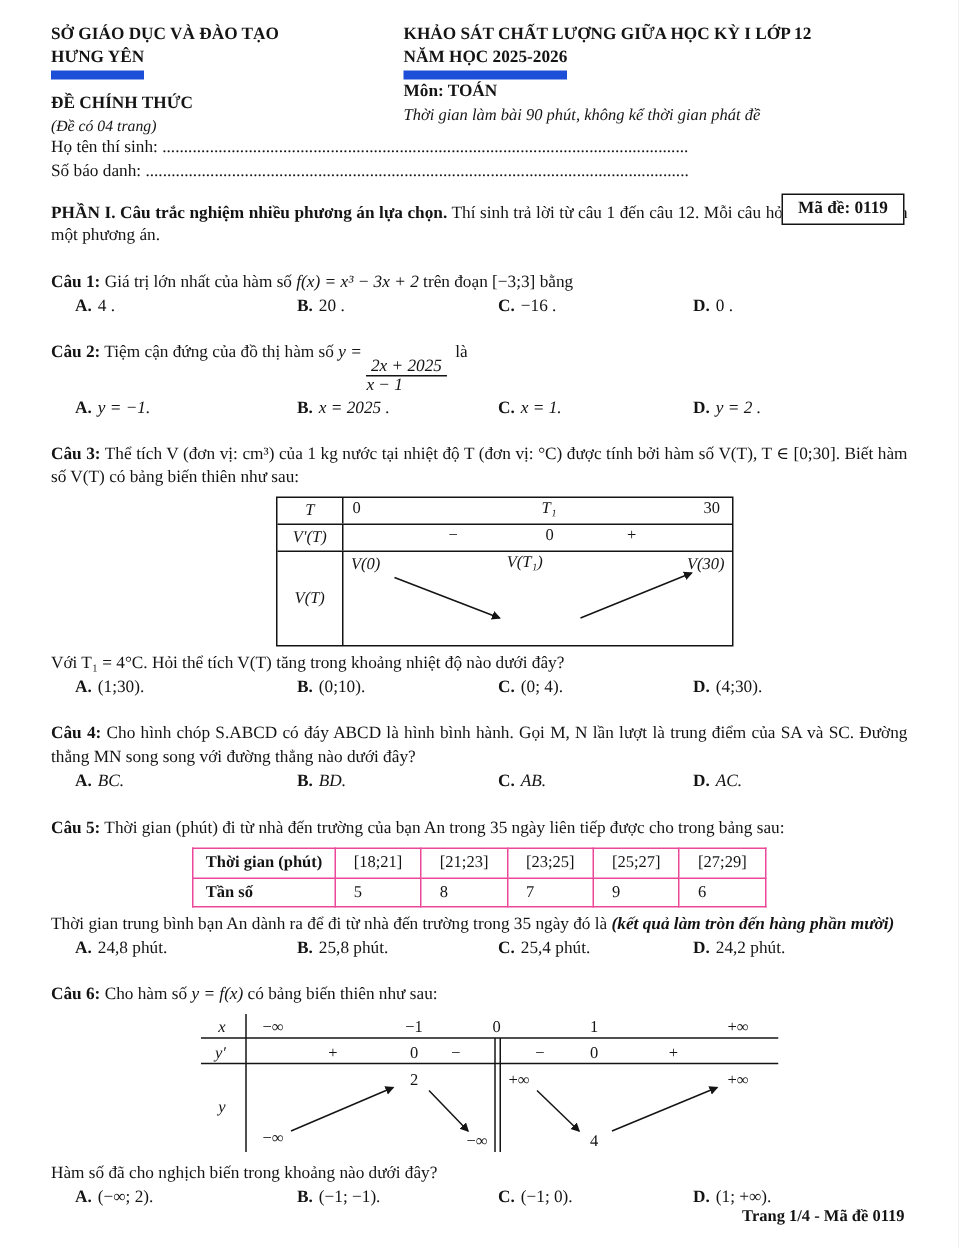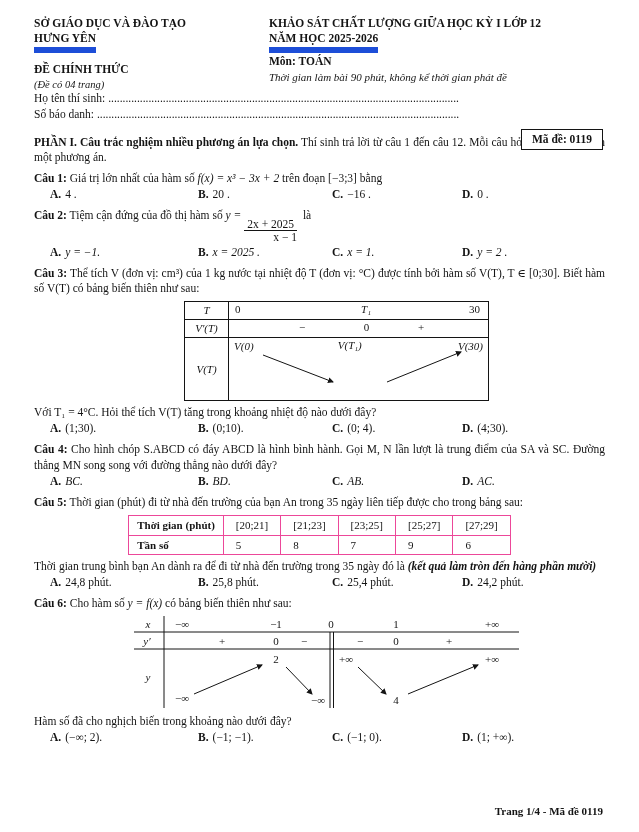--- a/index.html
+++ b/index.html
@@ -21,27 +21,27 @@
   .title1{font-weight:bold}
   .subject{font-weight:bold;margin-top:1px}
   .duration{font-style:italic;font-size:11px}
   
   .student{margin-top:0;width:470px}
   .sline{white-space:nowrap;overflow:hidden;width:462px}
   .code-box{position:absolute;right:36px;top:129px;border:1.3px solid #141414;
             padding:2px 10px;font-weight:bold;font-size:11.5px;background:#fff}
   
   .part-head{margin-top:13px;text-align:justify}
-  .q{margin-top:6px}
+  .q{margin-top:16px}
   .qtext{text-align:justify}
   .opts{display:grid;grid-template-columns:148px 134px 130px 1fr;padding-left:16px;margin-top:1px}
   .opt b{margin-right:4px}
   
-  .frac{display:inline-flex;flex-direction:column;text-align:right;vertical-align:-9px;
-        line-height:1.05;margin:0 3px}
+  .frac{display:inline-flex;flex-direction:column;text-align:left;vertical-align:-9px;
+        line-height:1.05;font-style:italic;margin:0 3px}
   .frac .fn{border-bottom:1px solid #141414;padding:0 3px}
   
   .bbt3{width:305px;border:1.2px solid #141414;margin:5px 0 4px 150px;font-size:11px}
   .bbt3 .r{display:flex;border-top:1px solid #141414}
   .bbt3 .r.first{border-top:none}
   .bbt3 .lbl{width:44px;border-right:1px solid #141414;display:flex;align-items:center;
              justify-content:center;flex:none}
   .bbt3 .cnt{flex:1;position:relative;height:17px}
   .bbt3 .cnt span{position:absolute;top:0}
   .bbt3 .r3 .cnt{height:62px}
@@ -176,21 +176,21 @@
   </div>
 
   <div class="q">
     <div class="qtext">
       <span class="b">Câu 5:</span><span> Thời gian (phút) đi từ nhà đến trường của bạn An trong 35 ngày liên tiếp được cho trong bảng sau:</span>
     </div>
     <table class="tbl5">
       <tbody>
           <tr>
         <th class="hc">Thời gian (phút)</th>
-        <td>[20;21]</td>
+        <td>[18;21]</td>
         <td>[21;23]</td>
         <td>[23;25]</td>
         <td>[25;27]</td>
         <td>[27;29]</td>
       </tr>
       <tr>
         <td class="hc">Tần số</td>
         <td>5</td>
         <td>8</td>
         <td>7</td>

